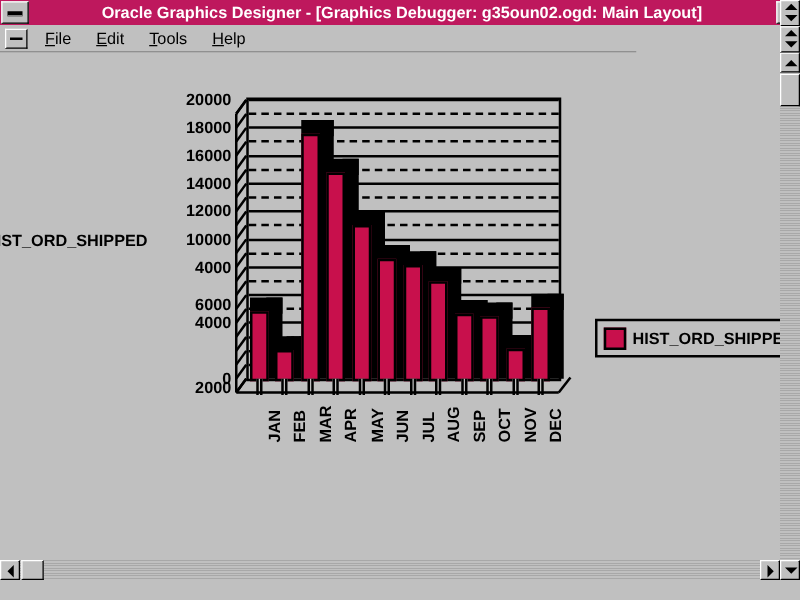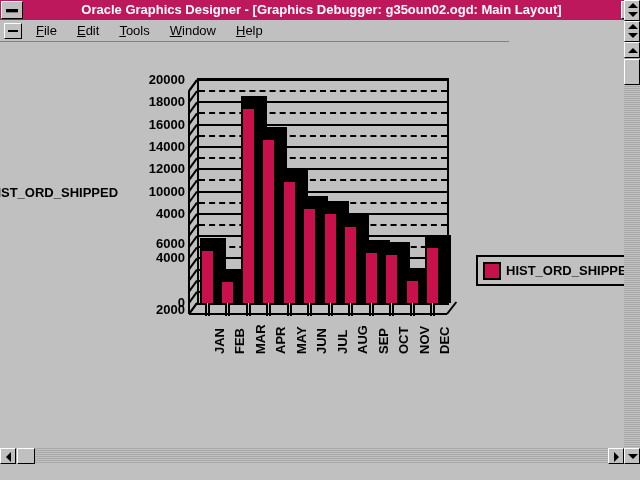--- a/index.html
+++ b/index.html
@@ -149,21 +149,20 @@
     <div class="tb-btn">
       <span class="arrow-dn"></span>
     </div>
   </div>
 
   <div class="menubar">
     <div class="childbox"></div>
     <div class="menu-item"><u>F</u><span>ile</span></div>
     <div class="menu-item"><u>E</u><span>dit</span></div>
     <div class="menu-item"><u>T</u><span>ools</span></div>
-    <div class="menu-item"><u>W</u><span>indow</span></div>
     <div class="menu-item"><u>H</u><span>elp</span></div>
   </div>
 
   <div class="client">
 
 
     <div class="ytitle" id="y-title" style="left: -12px; top: 142.5px;">HIST_ORD_SHIPPED</div>
 
     <div id="ylabels">
         <div class="ylab" style="left: 60px; width: 125px; top: 31px;">20000</div>

